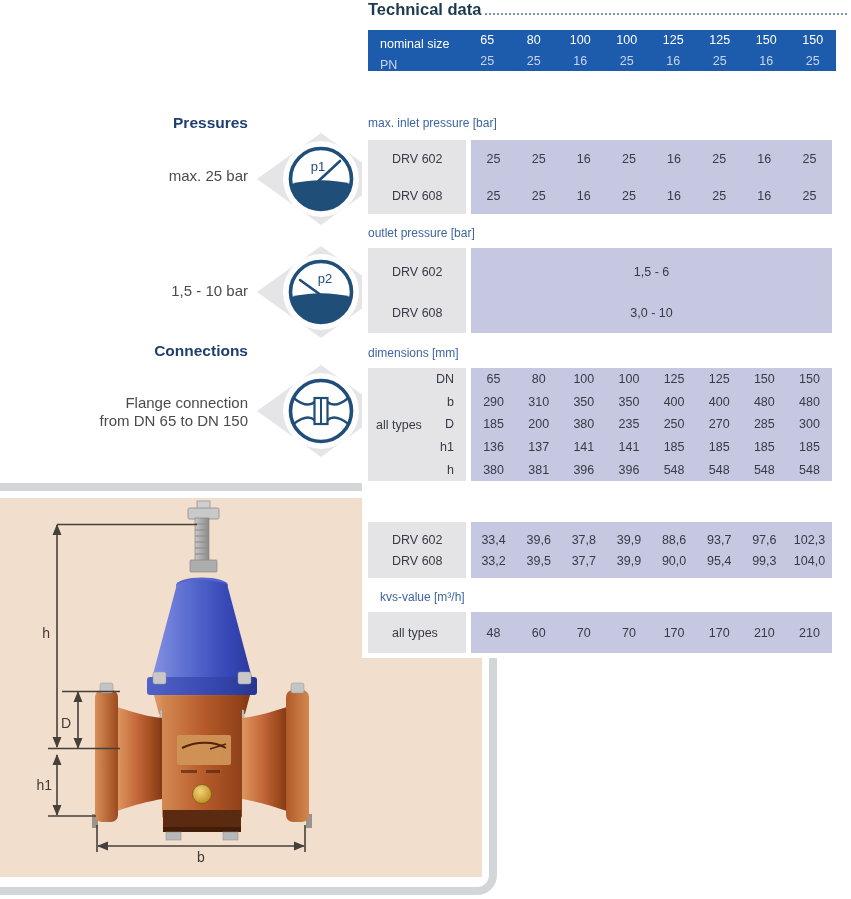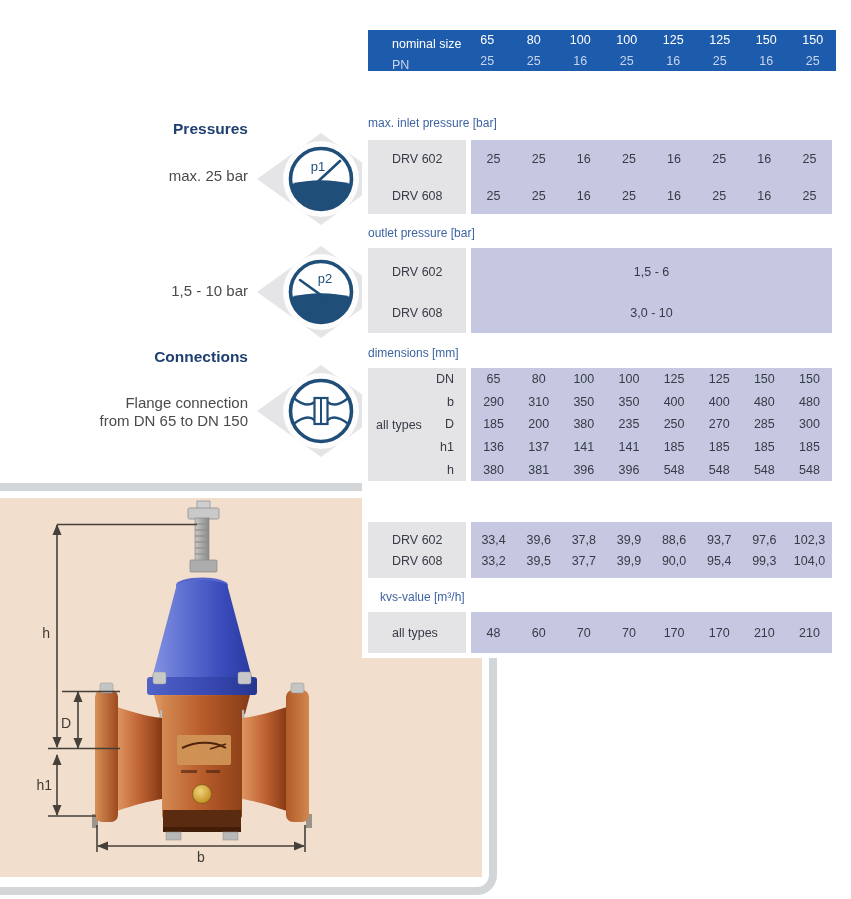--- a/index.html
+++ b/index.html
@@ -5,36 +5,36 @@
   * { margin:0; padding:0; box-sizing:border-box; }
   body { background:#ffffff; font-family:"Liberation Sans", sans-serif; }
   .page { position:relative; width:851px; height:899px; background:#ffffff; overflow:hidden; }
 
   
   .frame { position:absolute; left:-20px; top:483px; width:517px; height:412px;
            border:8px solid #d3d6d9; border-left:none; border-radius:0 20px 20px 0; z-index:1; }
 
   
   .left-col { position:absolute; left:0; top:0; width:248px; z-index:2; }
-  .l-head { position:absolute; width:248px; text-align:right; font-size:15.5px; font-weight:bold; color:#1e3f6f;margin-top:6px; }
+  .l-head { position:absolute; width:248px; text-align:right; font-size:15.5px; font-weight:bold; color:#1e3f6f; }
   .l-text { position:absolute; width:248px; text-align:right; font-size:15px; color:#4b4b4b; line-height:18px; }
 
   .diamond { position:absolute; width:128px; height:92px; background:#e5e4e6;
              clip-path:polygon(0 50%, 50% 0, 100% 50%, 50% 100%); z-index:2; }
   .icon-svg { position:absolute; width:78px; height:78px; z-index:3; }
 
   
   .right-col { position:absolute; left:362px; top:0; width:489px; height:658px; background:#ffffff; z-index:5; }
   .th-row { position:absolute; left:6px; top:0; width:481px; display:flex; align-items:flex-end; }
   .th-title { font-size:16.5px; font-weight:bold; color:#1b3a52; white-space:nowrap; }
   .th-dots { flex:1; border-bottom:2px dotted #7d95ad; margin:0 2px 4px 4px; height:14px; }
 
   .blue-table { position:absolute; left:6px; top:30px; width:468px; height:41px; background:#1d5bac; }
   .blue-row { display:flex; align-items:center; height:20.5px; font-size:12.5px; }
-  .blue-row .blabel { flex:0 0 96px; padding-left:24px;margin-top:8px; }
+  .blue-row .blabel { flex:0 0 96px; padding-left:12px;margin-top:8px; }
   .blue-row.r1 { color:#ffffff; }
   .blue-row.r2 { color:#c9d5ee; }
 
   .sec-title { position:absolute; left:6px; font-size:12px; color:#3e64a1; }
   .sec-table { position:absolute; left:6px; display:flex; font-size:12.5px; color:#363b46; }
   .label-col { width:98px; background:#e4e3e6; }
   .data-col  { width:361px; margin-left:5px; background:#c6c8e1; }
   .tgrid { display:grid; height:100%; align-items:center; }
   .label-col .tgrid > div { padding-left:24px; }
   .vals8 { display:grid; grid-template-columns:repeat(8,1fr); width:100%; text-align:center; }
@@ -92,20 +92,24 @@
     <path d="M 11.5,26 C 21,33.5 27.5,34.5 32.5,30" fill="none" stroke="#1f4e79" stroke-width="2.4"></path>
     <path d="M 11.5,52 C 21,44.5 27.5,43.5 32.5,48" fill="none" stroke="#1f4e79" stroke-width="2.4"></path>
     <path d="M 66.5,26 C 57,33.5 50.5,34.5 45.5,30" fill="none" stroke="#1f4e79" stroke-width="2.4"></path>
     <path d="M 66.5,52 C 57,44.5 50.5,43.5 45.5,48" fill="none" stroke="#1f4e79" stroke-width="2.4"></path>
     <rect x="32.5" y="26" width="13" height="26" fill="#ffffff" stroke="#1f4e79" stroke-width="2.2"></rect>
     <line x1="39" y1="26" x2="39" y2="52" stroke="#1f4e79" stroke-width="2"></line>
   </svg>
 
   <div class="right-col">
 
+    <div class="th-row">
+      <span class="th-title">Technical data</span>
+      <span class="th-dots"></span>
+    </div>
 
     <div class="blue-table">
       <div class="blue-row r1">
         <span class="blabel">nominal size</span>
         <span class="vals8">
             <span>65</span>
             <span>80</span>
             <span>100</span>
             <span>100</span>
             <span>125</span>

